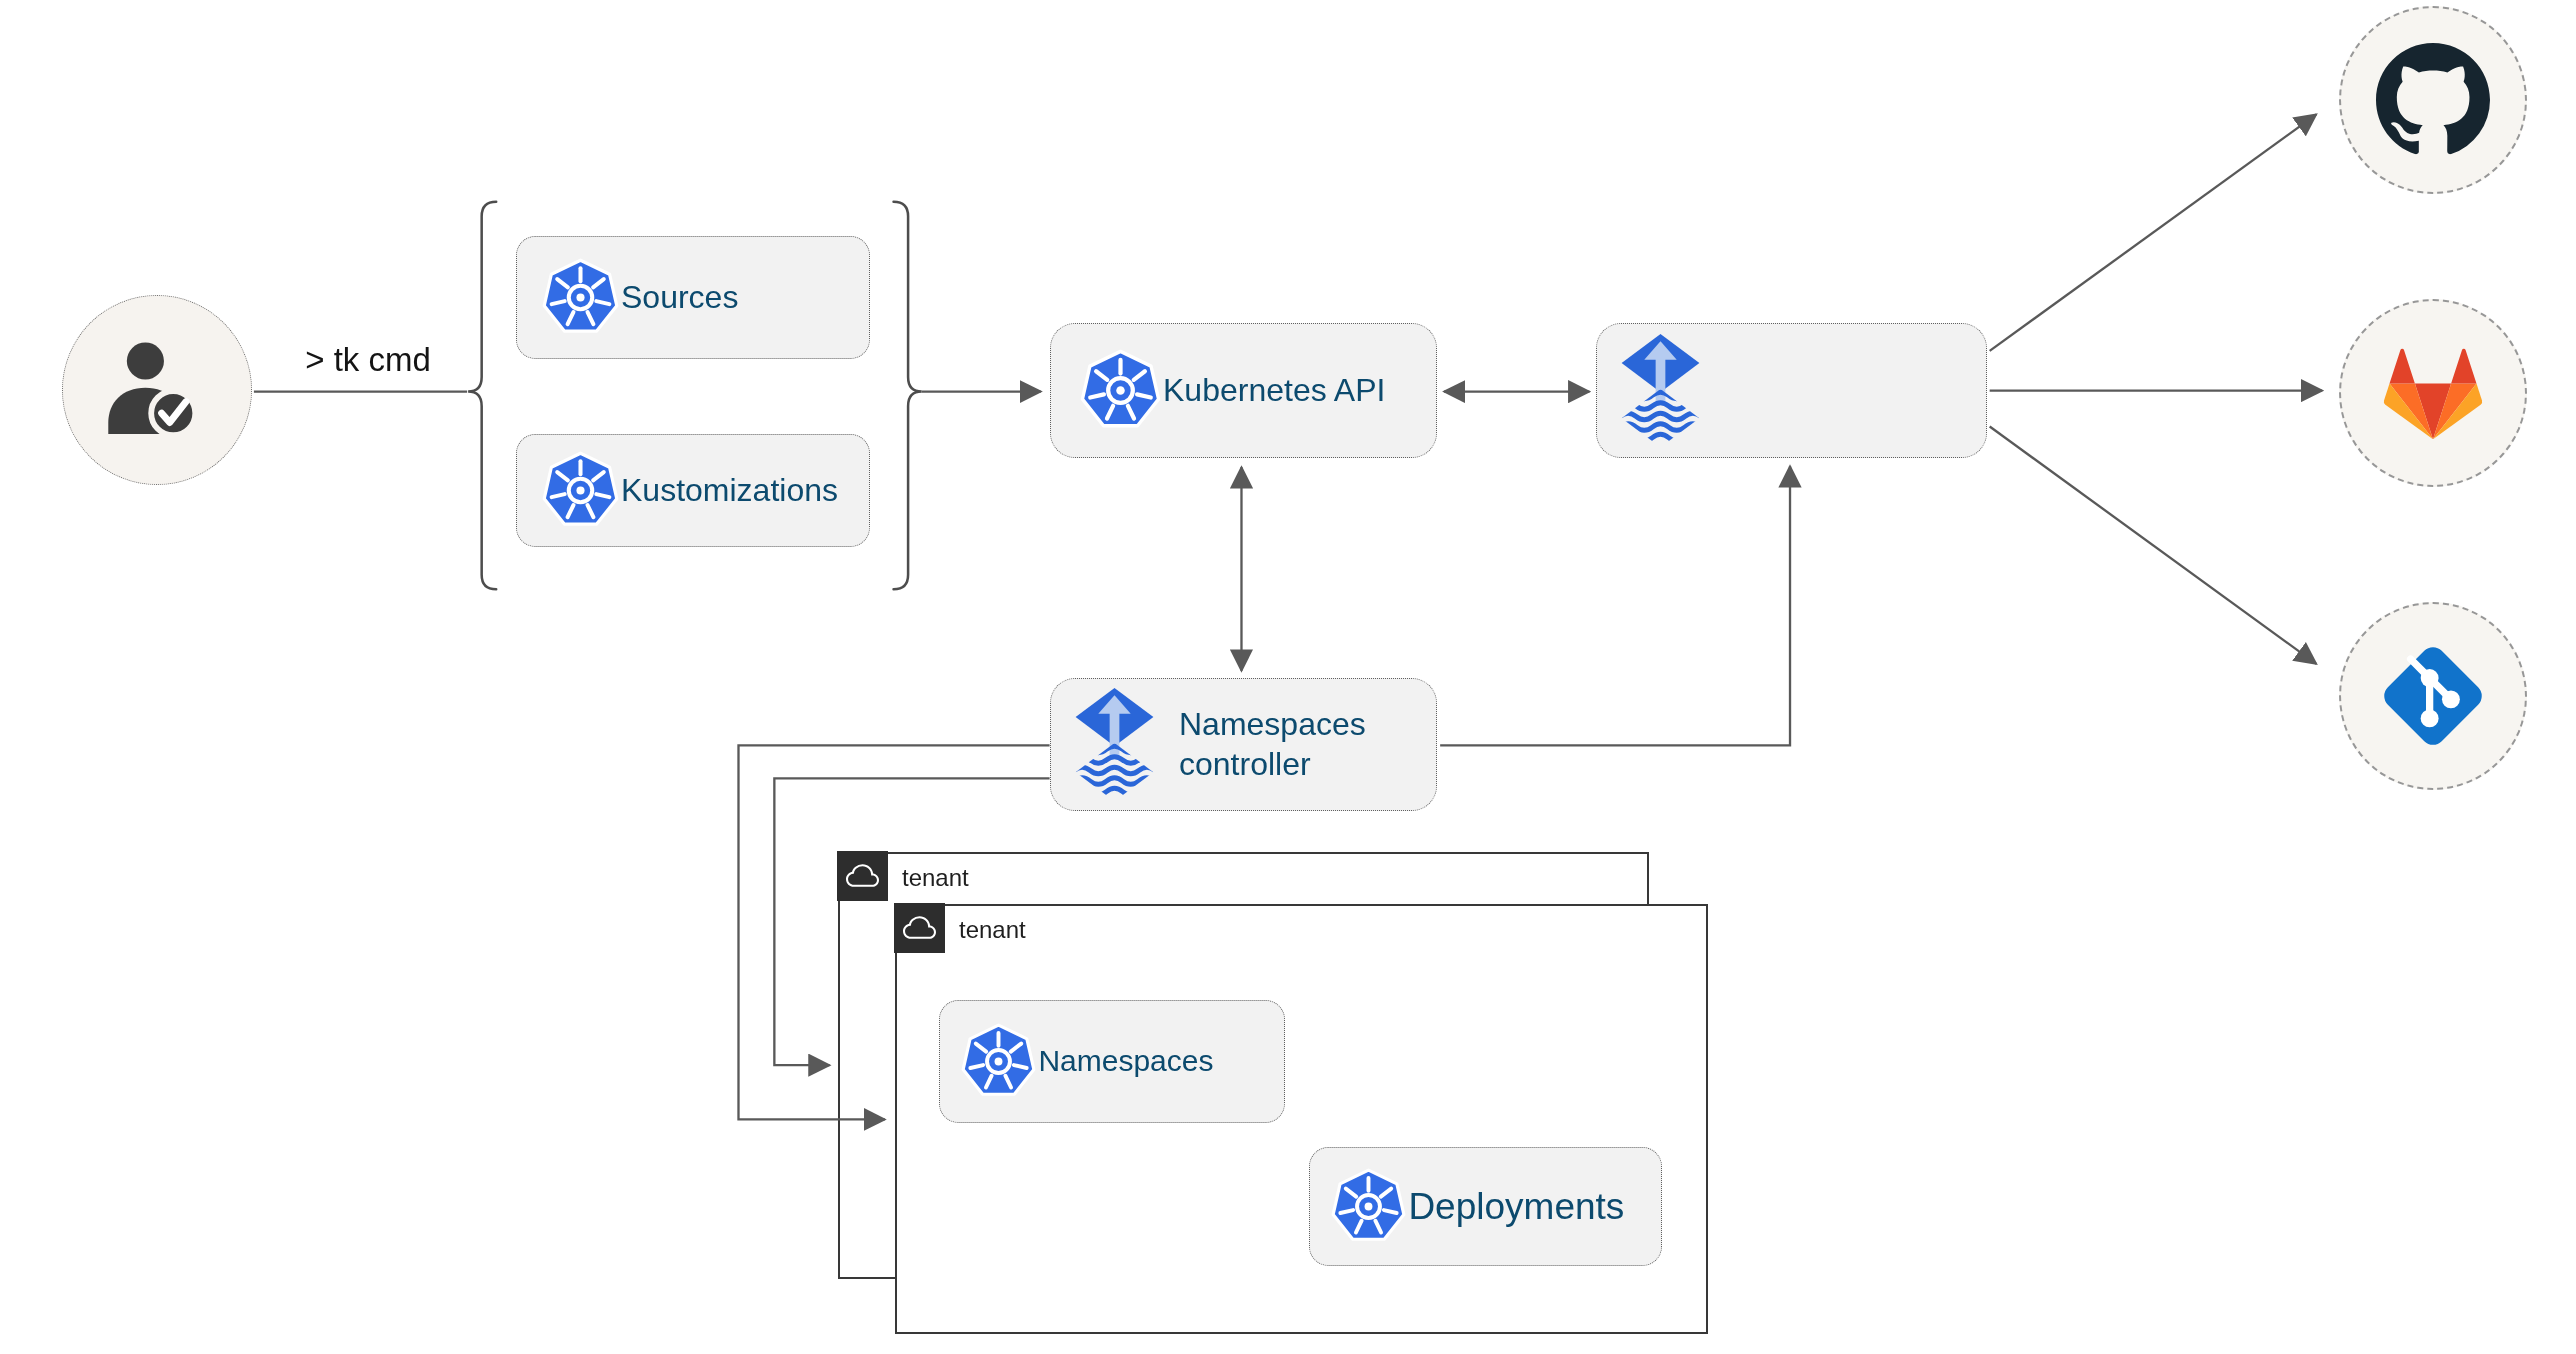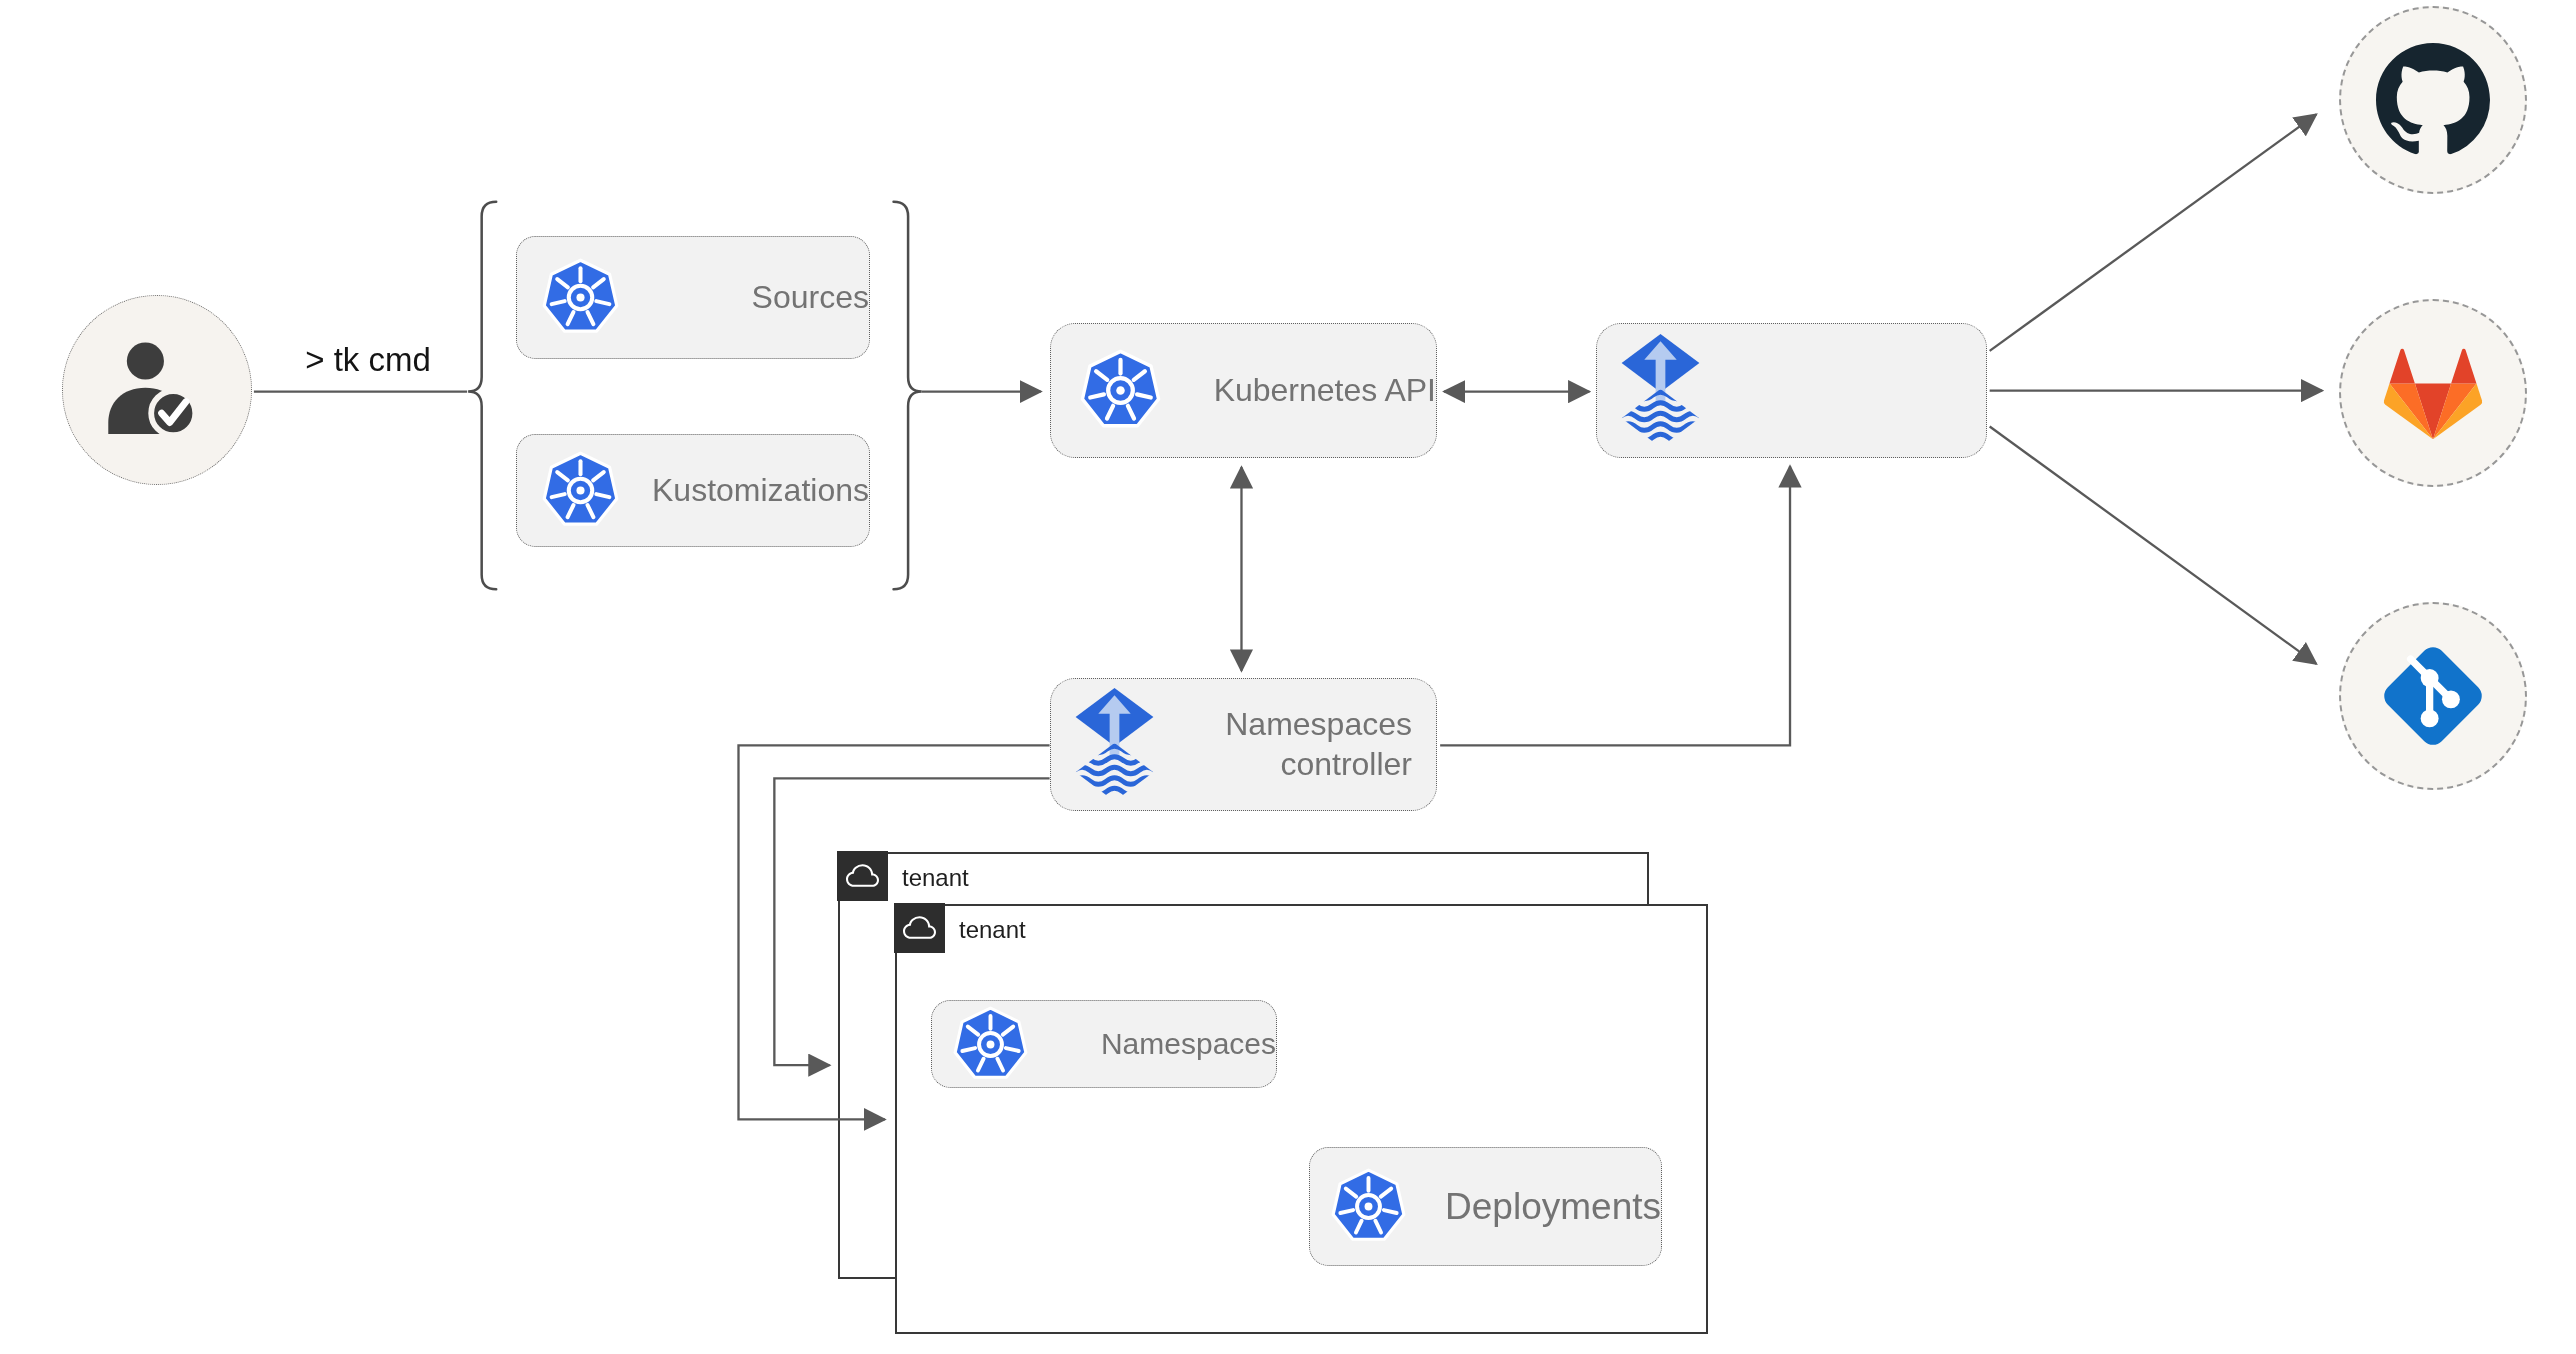--- a/index.html
+++ b/index.html
@@ -7,21 +7,21 @@
        font-family:"Liberation Sans", sans-serif;color:#1a1a1a;}
 
   .abs{position:absolute;}
 
   
   .node{position:absolute;background:#f2f2f2;border:1.9px dotted #606060;
         display:flex;align-items:center;box-sizing:border-box;}
   .node.big{border-radius:25px;}
   .node.small{border-radius:19.4px;}
   .node .icon-wrap{flex:0 0 auto;display:flex;align-items:center;justify-content:center;}
-  .node .lbl{flex:1 1 auto;text-align:right;font-size:32px;line-height:1.22;color:#737373;}
+  .node .lbl{flex:1 1 auto;text-align:left;font-size:32px;line-height:1.22;color:#0c4a6e;}
   .node .lbl.two-line{max-width:233px;margin:0 auto;}
 
   
   .dotted-circle{position:absolute;border-radius:50%;background:#f6f3ef;
         border:1.9px dotted #6e6e6e;display:flex;align-items:center;justify-content:center;
         box-sizing:border-box;}
   .dashed-circle{position:absolute;border-radius:50%;background:#f7f5f1;
         border:2.9px dashed #979797;display:flex;align-items:center;justify-content:center;
         box-sizing:border-box;}
 
@@ -148,21 +148,21 @@
 </div>
 
 <div class="tenant tenant-front" style="left:895px;top:904px;width:813px;height:430px;">
   <div class="tenant-tab">
     <svg width="33" height="33" viewBox="0 0 16 16">
       <use href="#sym-cloud"></use>
       </svg>
   </div>
   <div class="tenant-label">tenant</div>
 
-  <div class="node small" style="left:34px;top:94px;width:346px;height:88px;gap:32px;">
+  <div class="node small" style="left:42px;top:94px;width:346px;height:123px;">
     <span class="icon-wrap" style="margin-left:19.4px;">
       <svg width="79" height="83" viewBox="0 0 82 86">
           <use href="#sym-k8s"></use>
         </svg>
     </span>
     <span class="lbl" style="font-size:30px;">Namespaces</span>
   </div>
 
 
 

